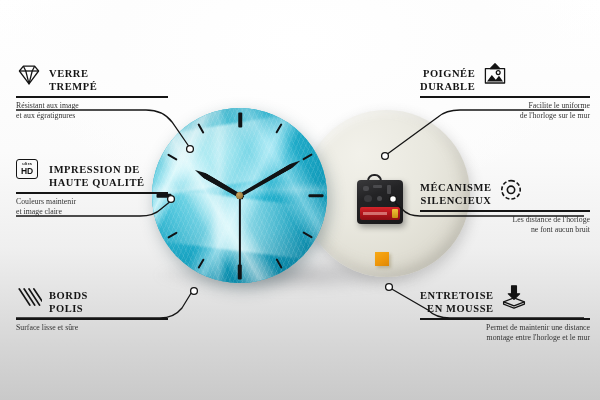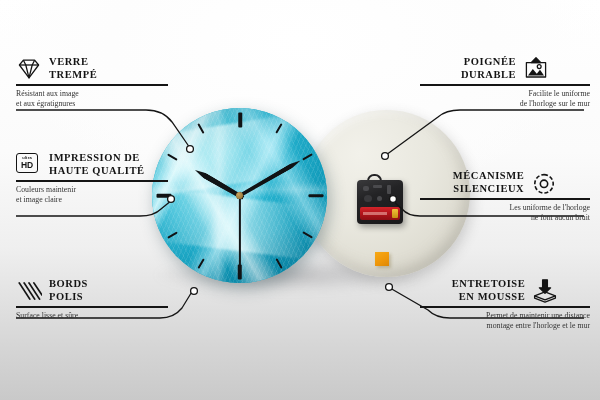--- a/index.html
+++ b/index.html
@@ -130,25 +130,25 @@
   .hand-sec{ width:78px; height:1.8px; margin-top:-0.9px; margin-left:-4px; background:#131517; }
   .cap{ position:absolute; left:50%; top:50%; width:7px; height:7px; margin:-3.5px 0 0 -3.5px;
       border-radius:50%; background:radial-gradient(circle at 35% 32%, #c8a25f, #8a6a2c); }
 
   
   #leaders{ position:absolute; inset:0; pointer-events:none; }
 
   
   .feature{ position:absolute; }
   .feature .head{ display:flex; align-items:center; gap:7px; }
-  .feature.right .head{ justify-content:center; }
+  .feature.right .head{ justify-content:flex-start; }
   .ftitle{
     font-family:"Liberation Serif", serif;
     font-weight:bold; font-size:10.5px; line-height:12.5px;
-    letter-spacing:0.55px; color:#141414; text-transform:uppercase;
+    letter-spacing:0.55px; color:#141414; text-transform:uppercase;margin-top:12px;
   }
   .feature.left .ftitle{ text-align:left; }
   .feature.right .ftitle{ text-align:right; }
   .rule{ height:1.6px; background:#151515; margin-top:3px; }
   .fdesc{
     font-family:"Liberation Serif", serif;
     font-size:7.8px; line-height:10px; color:#333333; margin-top:3px;
   }
   .feature.right .fdesc{ text-align:right; }
 
@@ -374,21 +374,21 @@
       <svg viewBox="0 0 32 30">
           <g fill="none" stroke="currentColor" stroke-width="2">
         <path d="M16 4.5 a11.5 11.5 0 0 1 0 23 a11.5 11.5 0 0 1 0 -23" stroke-dasharray="5 2.6"></path>
         <circle cx="16" cy="16" r="4.6"></circle>
           </g>
         </svg>
     </span>
   </div>
   <div class="rule"></div>
   <div class="fdesc">
-    <div>Les uniforme de l'horloge</div>
+    <div>Les distance de l'horloge</div>
     <div>ne font aucun bruit</div>
   </div>
 </div>
 
 <div class="feature right" id="f-entretoise">
   <div class="head">
     <div class="ftitle">
       <div>ENTRETOISE</div>
       <div>EN MOUSSE</div>
     </div>

